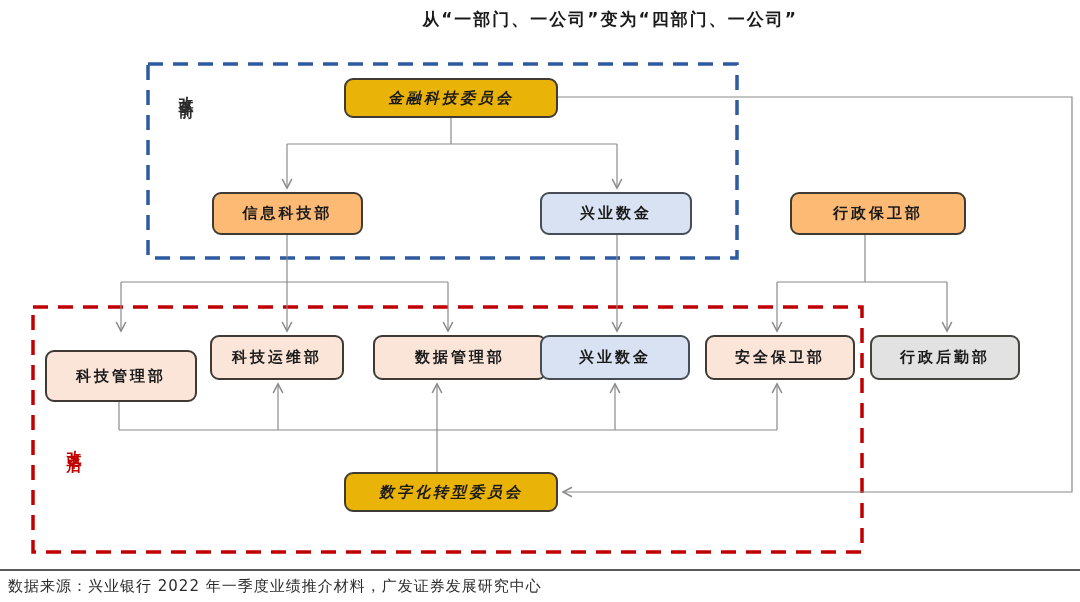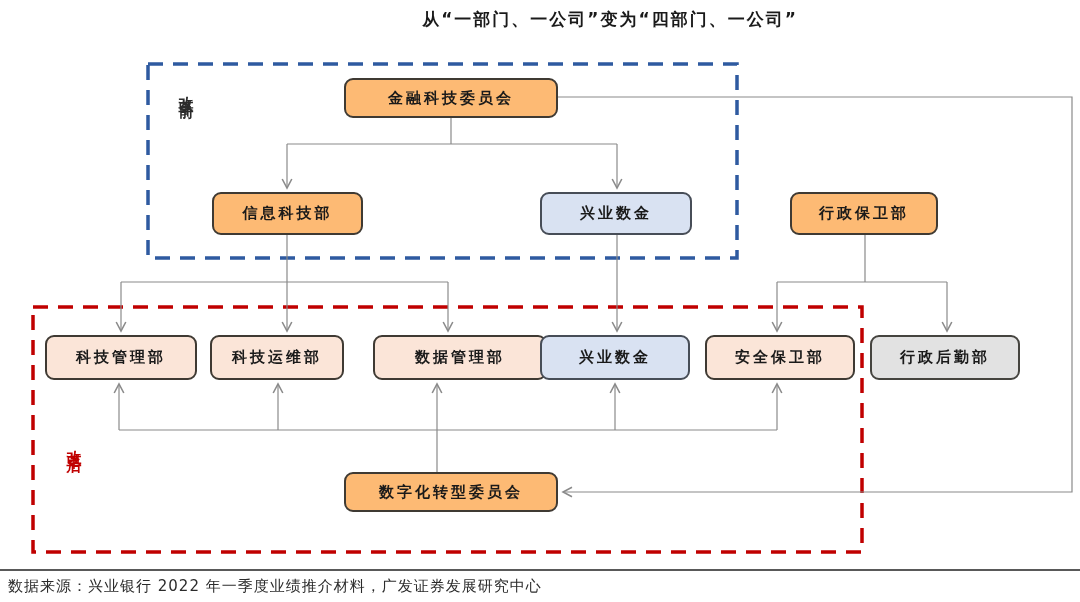--- a/index.html
+++ b/index.html
@@ -21,31 +21,31 @@
 
   .node {
     position:absolute;
     border:2px solid #3f3a33;
     border-radius:9px;
     display:flex; align-items:center; justify-content:center;
     font-size:15px; font-weight:bold; color:#1a1a1a;
     letter-spacing:3px;
     box-sizing:border-box;
   }
-  .fill-yellow { background:#fdba74; }
+  .fill-yellow { background:#eab308;font-style:italic; }
   .fill-orange { background:#fdba74; }
   .fill-blue   { background:#d9e2f2; border-color:#474d57; }
   .fill-peach  { background:#fbe5d8; }
   .fill-gray   { background:#e2e2e2; border-color:#45443f; }
 
   .n-fintech-committee { left:344px; top:78px;  width:214px; height:40px; }
   .n-info-tech         { left:212px; top:192px; width:151px; height:43px; }
   .n-cib-before        { left:540px; top:192px; width:152px; height:43px; }
-  .n-admin-security    { left:790px; top:192px; width:148px; height:43px; }
-  .n-tech-mgmt         { left:45px;  top:335px; width:152px; height:45px; }
+  .n-admin-security    { left:790px; top:192px; width:176px; height:43px; }
+  .n-tech-mgmt         { left:45px;  top:350px; width:152px; height:52px; }
   .n-tech-ops          { left:210px; top:335px; width:134px; height:45px; }
   .n-data-mgmt         { left:373px; top:335px; width:174px; height:45px; }
   .n-cib-after         { left:540px; top:335px; width:150px; height:45px; }
   .n-security          { left:705px; top:335px; width:150px; height:45px; }
   .n-admin-logistics   { left:870px; top:335px; width:150px; height:45px; }
   .n-digital-committee { left:344px; top:472px; width:214px; height:40px; }
 
   .v-label {
     position:absolute;
     writing-mode: vertical-rl;

